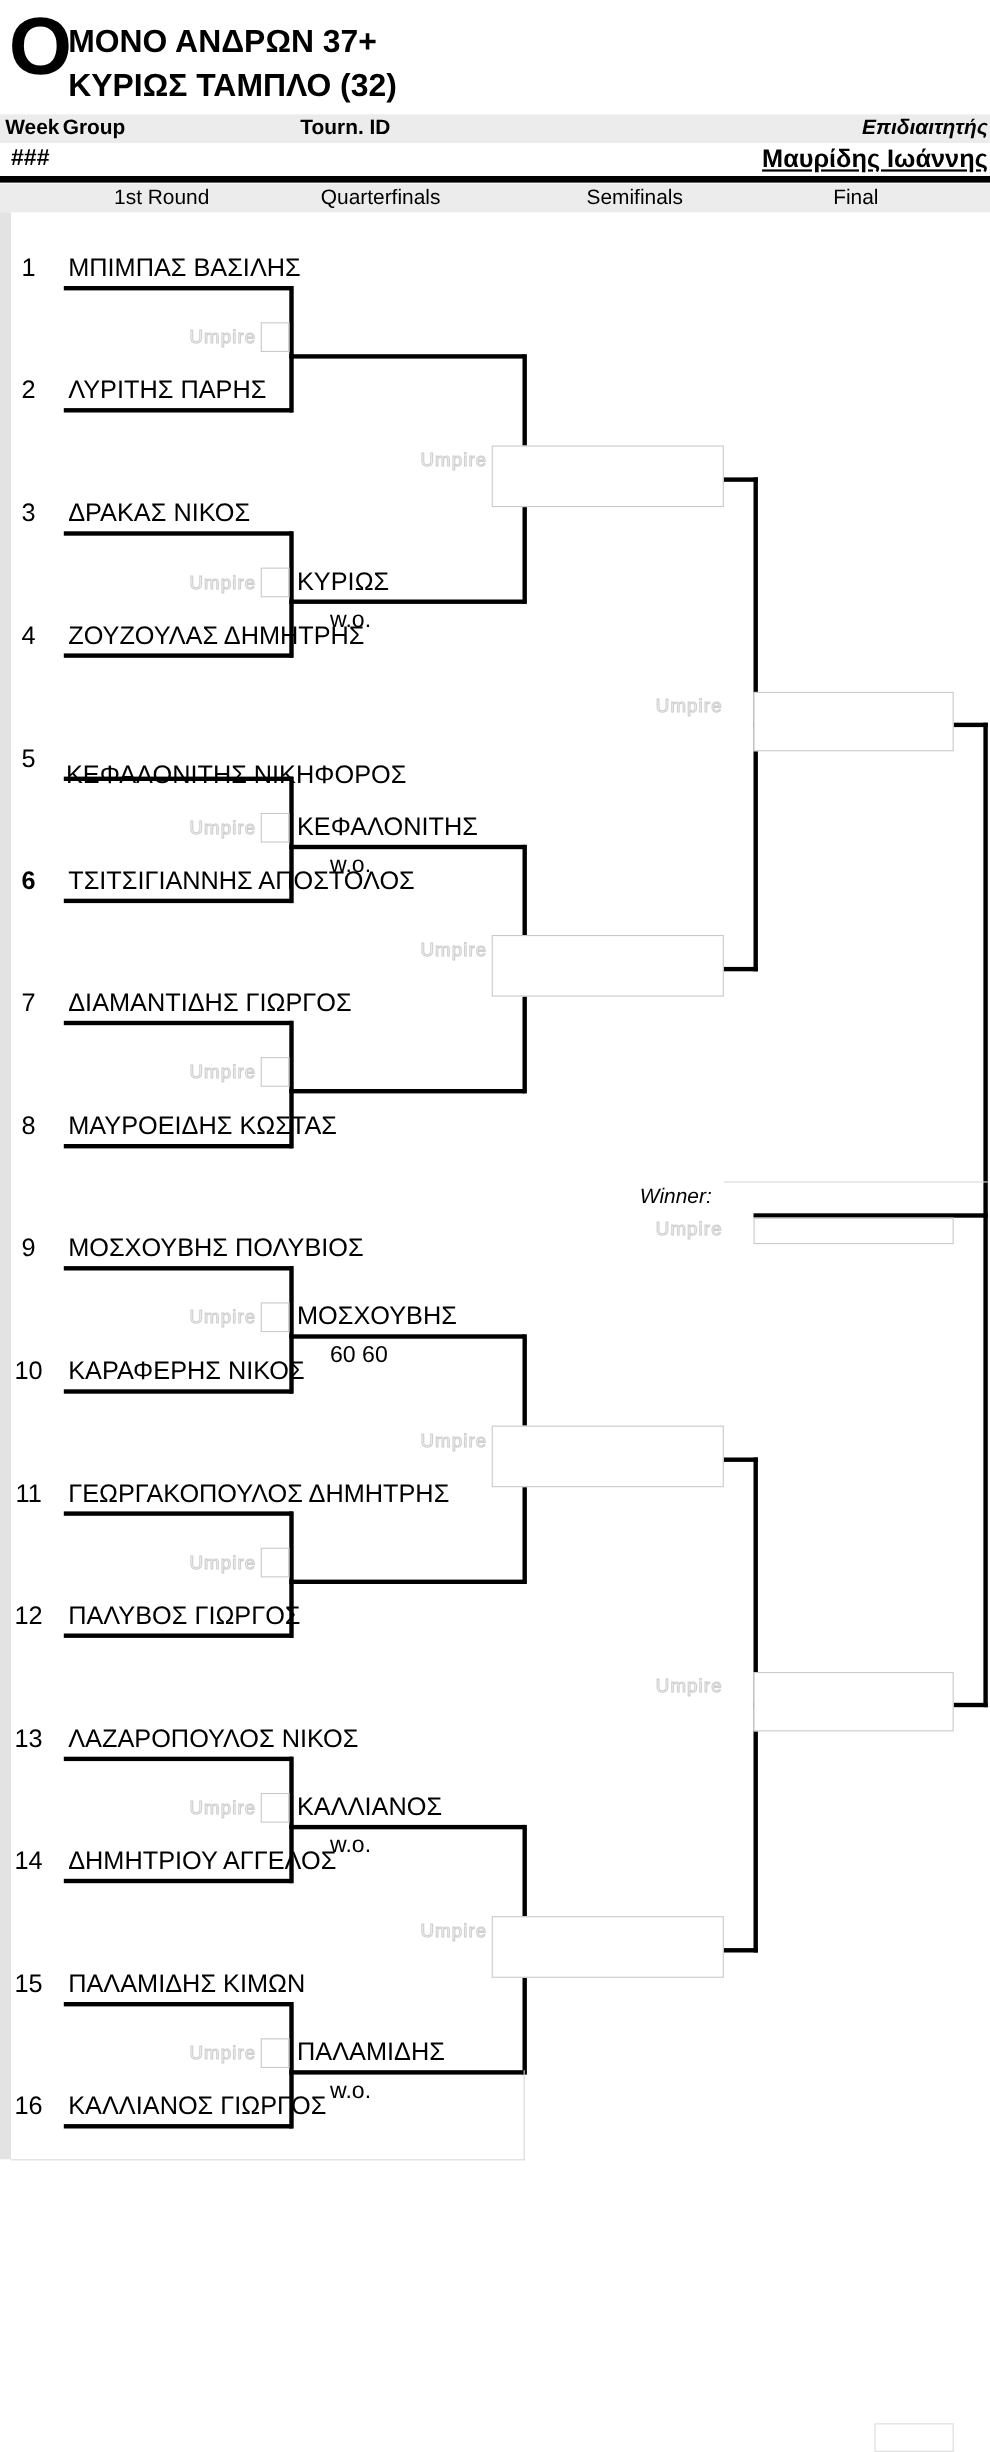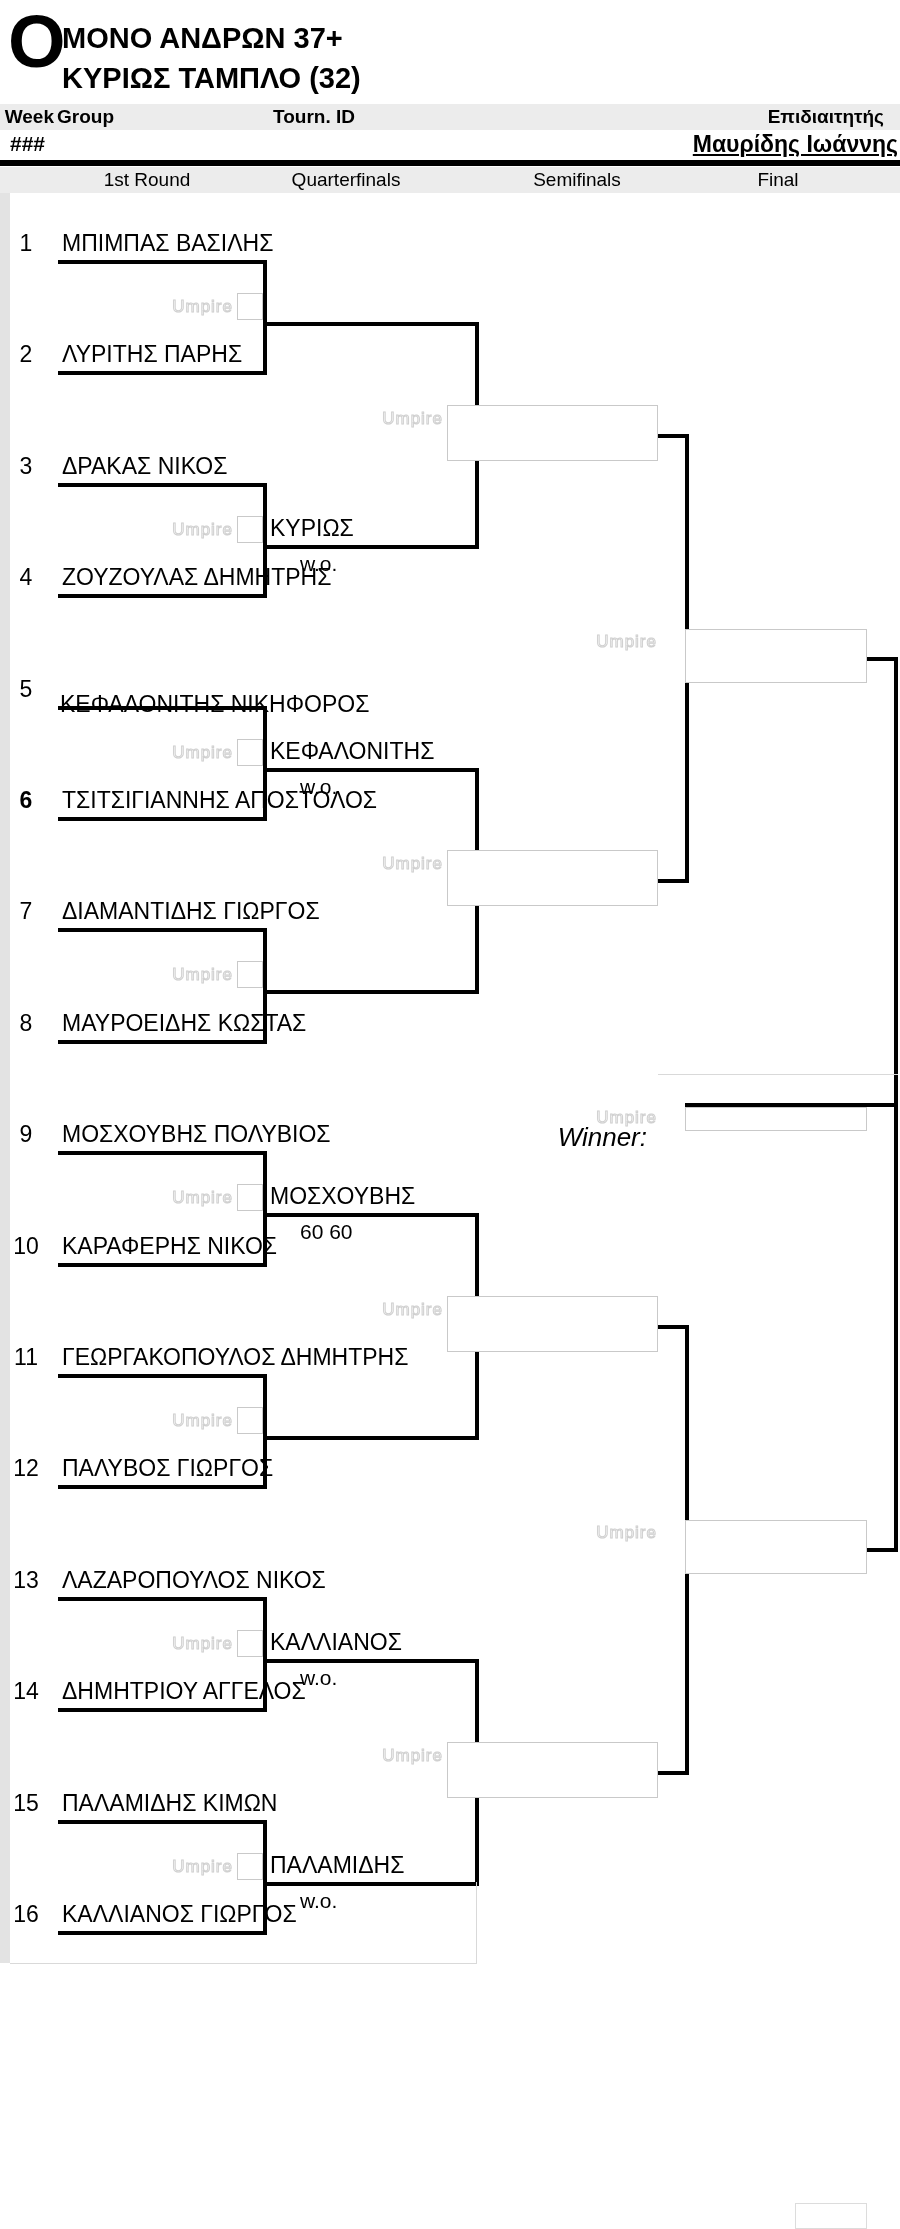--- a/index.html
+++ b/index.html
@@ -7,38 +7,38 @@
         font-family:"Liberation Sans","DejaVu Sans",sans-serif;color:#000;}
   .abs{position:absolute;}
   .logo{left:8px;top:2px;font-size:74px;line-height:80px;font-weight:bold;}
   .title1{left:62px;top:22px;font-size:29px;line-height:32px;font-weight:bold;white-space:nowrap;}
   .title2{left:62px;top:62px;font-size:29px;line-height:32px;font-weight:bold;white-space:nowrap;}
   .band1{left:0;top:104px;width:900px;height:26px;background:#ececec;}
   .bandlab{top:104px;height:26px;line-height:26px;font-size:19px;font-weight:bold;white-space:nowrap;text-align:right;}
   .weekcell{left:4px;width:50px;overflow:hidden;}
   .groupcell{left:57px;}
   .tourncell{left:273px;}
-  .refcell{left:584px;width:300px;text-align:right;}
+  .refcell{left:598px;width:300px;text-align:right;font-style:italic;}
   .hashes{left:10px;top:130px;height:28px;line-height:28px;font-size:21px;font-weight:bold;}
   .refname{left:600px;top:130px;width:298px;height:28px;line-height:28px;text-align:right;
            font-size:23px;font-weight:bold;text-decoration:underline;white-space:nowrap;}
   .thickbar{left:0;top:160px;width:900px;height:6px;background:#000;}
   .band2{left:0;top:167px;width:900px;height:26px;background:#ececec;}
   .roundlab{top:167px;height:26px;line-height:26px;font-size:19px;white-space:nowrap;transform:translateX(-50%);}
   .leftstrip{left:0;top:193px;width:10px;height:1770px;background:#e3e3e3;}
   .hl{background:#000;height:4px;}
   .vl{background:#000;width:4px;}
   .seed{width:36px;text-align:center;font-size:23px;height:26px;line-height:26px;}
   .pname{font-size:23px;height:26px;line-height:26px;white-space:nowrap;}
   .score{font-size:21px;height:24px;line-height:24px;white-space:nowrap;margin-left:28px;}
   .ump{height:22px;line-height:22px;font-size:17px;text-align:right;letter-spacing:1px;
        color:#fdfdfd;-webkit-text-stroke:1px #d0d0d0;text-shadow:0 0 1px #d8d8d8;white-space:nowrap;}
   .ubox{border:1px solid #c9c9c9;background:#fff;box-sizing:border-box;}
   .winlab{left:534px;top:1077px;width:113px;height:24px;line-height:24px;text-align:right;
-          font-size:26px;font-style:italic;white-space:nowrap;margin-top:48px;}
+          font-size:19px;font-style:italic;white-space:nowrap;}
   .faint{background:#d9d9d9;}
   .faintbox{border:1px solid #dcdcdc;box-sizing:border-box;background:#fff;}
 </style>
 </head>
 <body>
 
 <div class="page">
 
   <div class="abs logo">O</div>
   <div class="abs title1">ΜΟΝΟ ΑΝΔΡΩΝ 37+</div>

